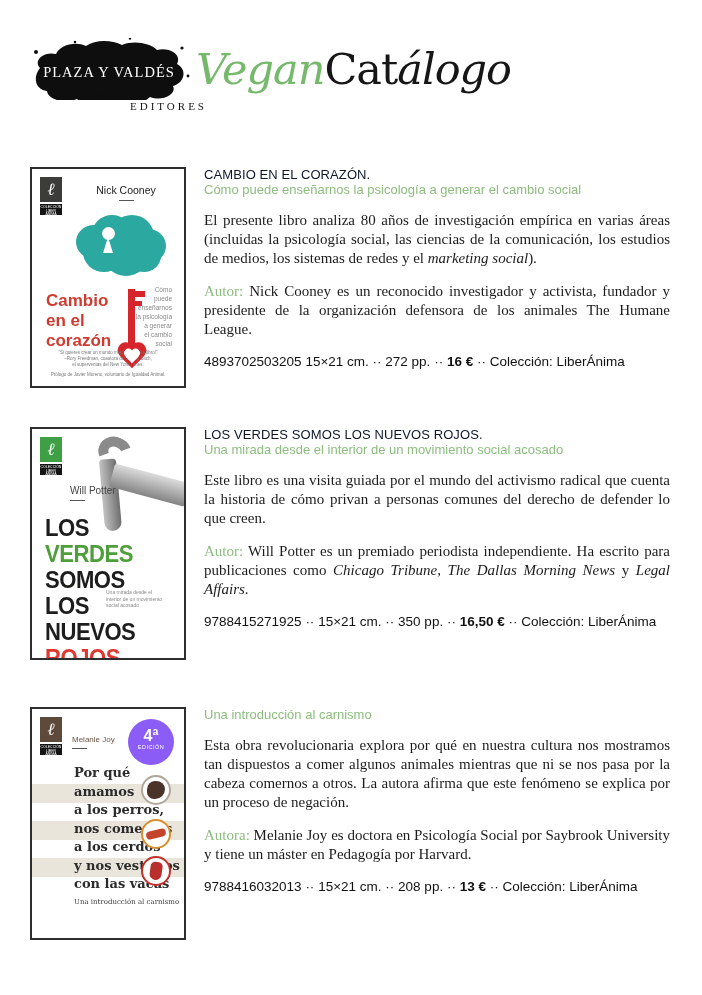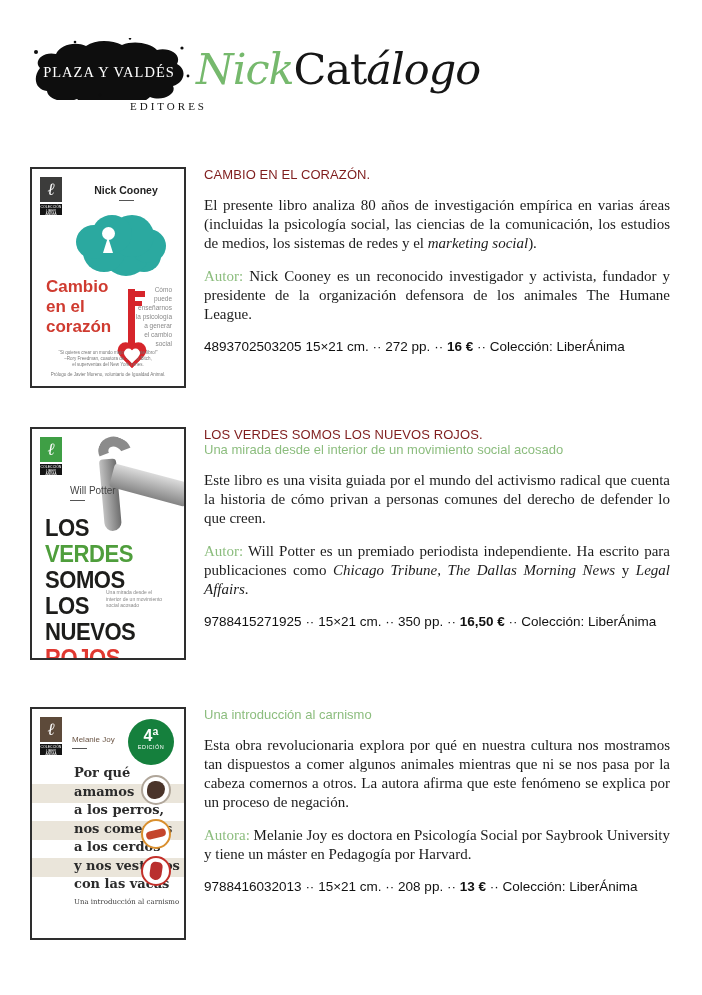--- a/index.html
+++ b/index.html
@@ -18,49 +18,49 @@
   .catalog-title .blk { color:#161616; }
   .catalog-title .blk-it { color:#161616; font-style:italic; }
 
   
   .book { position:absolute; left:30px; width:650px; display:flex; }
   .s1 { top:167px; } .s2 { top:427px; } .s3 { top:707px; }
   .cover { position:relative; width:156px; background:#fff; border:2px solid #2e2e2e; flex:none; overflow:hidden; }
   .c1 { height:221px; } .c2 { height:233px; } .c3 { height:233px; }
   .info { margin-left:18px; width:478px; }
   h2 { margin:0; font-family:"Liberation Sans", sans-serif; font-weight:400; font-size:13px;
-    line-height:15px; color:#7f1d1d; letter-spacing:0.1px; }
+    line-height:15px; color:#0f172a; letter-spacing:0.1px; }
   h3 { margin:0; font-family:"Liberation Sans", sans-serif; font-weight:400; font-size:13px;
     line-height:15px; color:#8cbd7e; }
   .desc, .author-p { margin:14px 10px 0 0; font-size:15px; line-height:19px; text-align:justify; }
   .author-p .lbl { color:#8cbd7e; }
   .meta { margin:15px 0 0 0; font-family:"Liberation Sans", sans-serif; font-size:13.5px;
     color:#111; white-space:nowrap; }
   .meta .price { font-weight:700; }
 
   
   .spine { position:absolute; left:8px; top:8px; width:22px; height:25px; color:#fff;
     font-family:"DejaVu Serif", serif; font-size:17px; line-height:24px; text-align:center; font-style:italic; }
   .sp1 { background:#3c3c3b; } .sp2 { background:#3f9f45; } .sp3 { background:#5d4a3a; }
   .spine-label { position:absolute; left:8px; top:35px; width:22px; height:11px; background:#141414;
     color:#fff; font-family:"Liberation Sans", sans-serif; font-size:3.5px; line-height:3.6px;
     text-align:center; padding-top:2px; }
   .cov-author { position:absolute; font-family:"Liberation Sans", sans-serif; color:#333; }
   .dash { border-top:1.5px solid #555; width:15px; margin-top:4px; }
 
   
-  .c1 .cov-author { top:15px; left:36px; right:0; text-align:center; font-weight:700; font-size:10.5px; color:#222; }
+  .c1 .cov-author { top:15px; left:36px; right:0; text-align:center; font-weight:400; font-size:10.5px; color:#222; }
   .c1 .dash { margin:4px auto 0; }
   .brain { position:absolute; top:56px; left:44px; width:36px; height:34px; background:#2ba9a0; border-radius:50%;
     box-shadow: 18px -8px 0 2px #2ba9a0, 38px -6px 0 4px #2ba9a0, 54px 4px 0 0 #2ba9a0,
                 10px 10px 0 3px #2ba9a0, 32px 12px 0 5px #2ba9a0, 50px 14px 0 -1px #2ba9a0; }
   .keyhole-circle { position:absolute; top:58px; left:70px; width:13px; height:13px; background:#fff; border-radius:50%; }
   .keyhole-stem { position:absolute; top:68px; left:71px; width:0; height:0;
     border-left:5.5px solid transparent; border-right:5.5px solid transparent; border-bottom:16px solid #fff; }
-  .c1 .title { position:absolute; top:108px; left:14px; font-family:"Liberation Sans", sans-serif;
+  .c1 .title { position:absolute; top:122px; left:14px; font-family:"Liberation Sans", sans-serif;
     font-weight:700; font-size:17px; line-height:20px; color:#cf3b30; }
   .key-shaft { position:absolute; top:120px; left:96px; width:7px; height:58px; background:#d6252b; }
   .key-tooth1 { position:absolute; top:122px; left:103px; width:10px; height:6px; background:#d6252b; }
   .key-tooth2 { position:absolute; top:132px; left:103px; width:7px; height:5px; background:#d6252b; }
   .heart { position:absolute; top:174px; left:84px; width:32px; height:28px; }
   .heart:before, .heart:after { content:""; position:absolute; top:0; width:16px; height:25px;
     border-radius:9px 9px 0 0; background:#d6252b; }
   .heart:before { left:16px; transform:rotate(-45deg); transform-origin:0 100%; }
   .heart:after  { left:0;  transform:rotate(45deg);  transform-origin:100% 100%; }
   .heart-in { position:absolute; top:6px; left:7px; width:18px; height:15px; z-index:2; }
@@ -85,21 +85,21 @@
     background:linear-gradient(#dcdcdc,#848484); border-radius:3px; transform:rotate(15deg); transform-origin:left center; }
   .c2 .stack { position:absolute; left:13px; top:86px; font-family:"Liberation Sans", sans-serif;
     font-weight:700; font-size:23px; line-height:26px; letter-spacing:-0.5px; transform:scaleX(0.96); transform-origin:left top; }
   .c2 .stack .blkl { color:#1d1d1b; } .c2 .stack .grnl { color:#4f9e3c; } .c2 .stack .redl { color:#e03830; }
   .c2 .mini { position:absolute; left:74px; top:160px; width:62px;
     font-family:"Liberation Sans", sans-serif; font-size:5px; line-height:6.5px; color:#888; }
 
   
   .c3 .cov-author { top:26px; left:40px; font-size:8px; color:#6b5545; }
   .badge { position:absolute; top:10px; right:10px; width:46px; height:46px; border-radius:50%;
-    background:#15803d; color:#fff; text-align:center; font-family:"Liberation Sans", sans-serif; z-index:3; }
+    background:#8b5cf6; color:#fff; text-align:center; font-family:"Liberation Sans", sans-serif; z-index:3; }
   .badge .b-top { font-weight:700; font-size:16px; margin-top:9px; line-height:16px; }
   .badge .b-bot { font-size:5.5px; letter-spacing:0.5px; }
   .stripe { position:absolute; left:0; right:0; height:19px; background:#eae5da; }
   .st1 { top:75px; } .st2 { top:112px; } .st3 { top:149px; }
   .c3 .stack { position:absolute; left:42px; top:55px; font-family:"DejaVu Serif", serif;
     font-weight:700; font-size:13px; line-height:18.5px; color:#2b2b2b; z-index:2; }
   .circ { position:absolute; right:13px; width:30px; height:30px; border-radius:50%; background:#fff; z-index:2; }
   .circ-dog  { top:66px;  border:2px solid #b0a69a; }
   .circ-sau  { top:110px; border:2px solid #d98f2e; }
   .circ-meat { top:147px; border:2px solid #c3302a; }
@@ -125,21 +125,21 @@
     <circle cx="70" cy="57" r="1.2" fill="#0e0e0e"></circle>
       <circle cx="120" cy="56" r="1.3" fill="#0e0e0e"></circle>
     <circle cx="45" cy="4" r="1.3" fill="#0e0e0e"></circle>
       <circle cx="100" cy="0.5" r="1.2" fill="#0e0e0e"></circle>
     <text x="79" y="39" fill="#ffffff" font-size="14.5" text-anchor="middle" font-family="Liberation Serif, serif" letter-spacing="1">PLAZA Y VALDÉS</text>
   </svg>
   <div class="editores">EDITORES</div>
 </div>
 
 <div class="catalog-title">
-  <span class="green-it">Nick</span><span class="blk">Cat</span><span class="blk-it">álogo</span>
+  <span class="green-it">Vegan</span><span class="blk">Cat</span><span class="blk-it">álogo</span>
 </div>
 
 <div class="book s1">
   <div class="cover c1">
     <div class="spine sp1">ℓ</div>
     <div class="spine-label">COLECCIÓN LIBER ÁNIMA</div>
     <div class="cov-author">
       <span>Nick Cooney</span>
       <div class="dash"></div>
     </div>
@@ -168,20 +168,21 @@
     </div>
     <div class="quote">
       <div>“Si quieres crear un mundo mejor, ¡lee este libro!”</div>
       <div>–Rory Freedman, coautora de Skinny Bitch,</div>
       <div>el superventas del New York Times.</div>
     </div>
     <div class="prologue">Prólogo de Javier Moreno, voluntario de Igualdad Animal.</div>
   </div>
   <div class="info">
     <h2>CAMBIO EN EL CORAZÓN.</h2>
+    <h3>Cómo puede enseñarnos la psicología a generar el cambio social</h3>
     <p class="desc"><span>El presente libro analiza 80 años de investigación empírica en varias áreas (incluidas la psicología social, las ciencias de la comunicación, los estudios de medios, los sistemas de redes y el </span><i>marketing social</i><span>).</span></p>
     <p class="author-p"><span class="lbl">Autor:</span><span> Nick Cooney es un reconocido investigador y activista, fundador y presidente de la organización defensora de los animales The Humane League.</span><i></i><span></span><i></i><span></span></p>
     <p class="meta">
       <span>4893702503205</span>
       <span></span>
       <span>15×21 cm.</span>
       <span>··</span>
       <span>272 pp.</span>
       <span>··</span>
       <span class="price">16 €</span>

